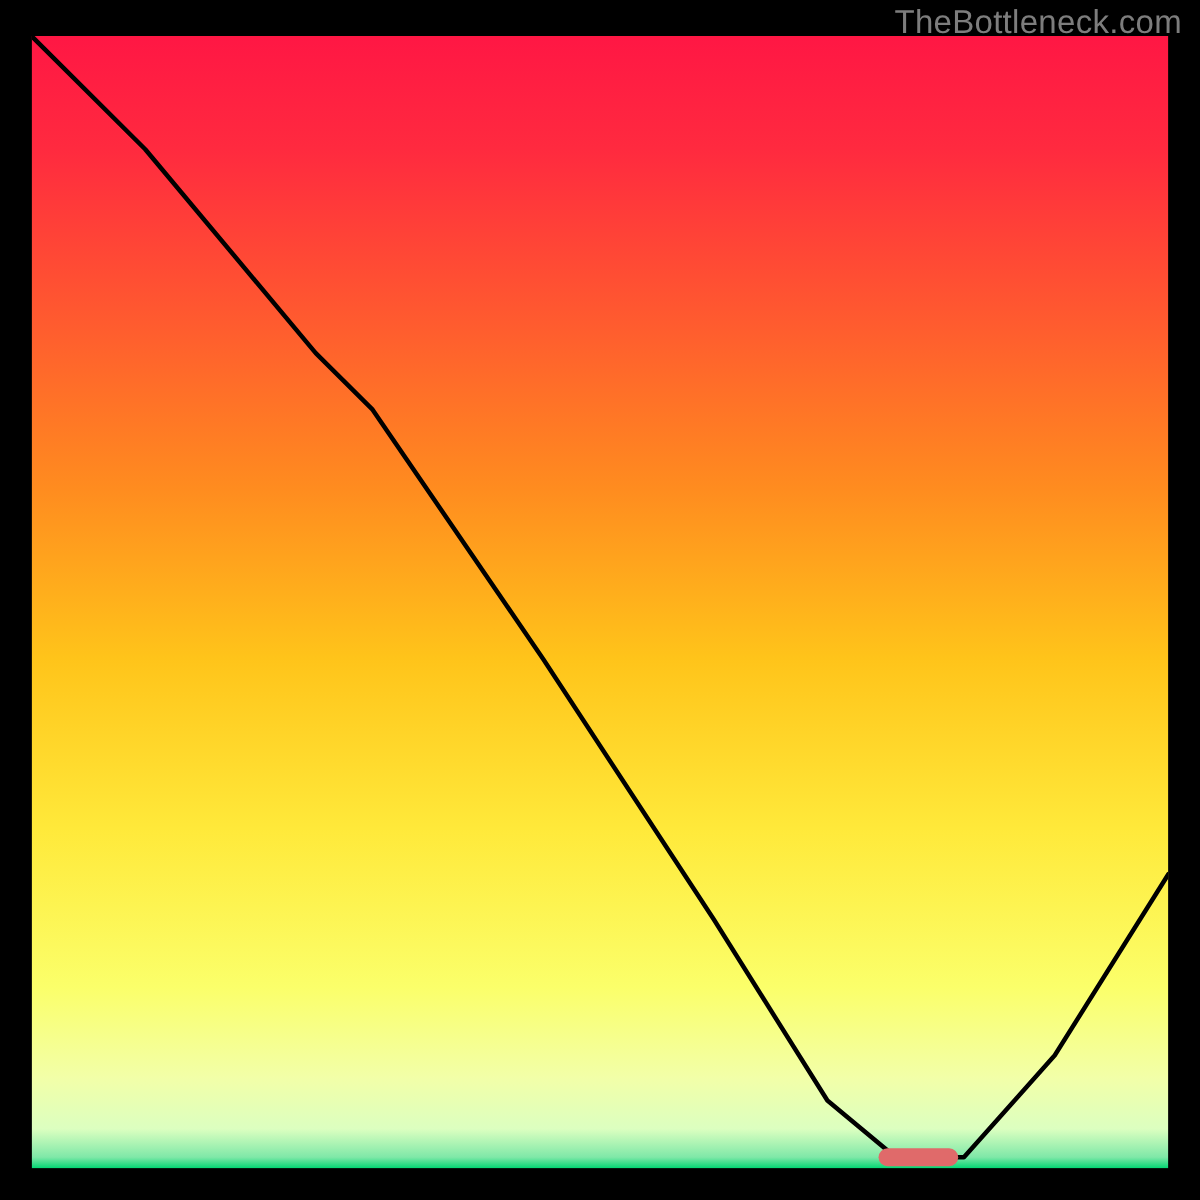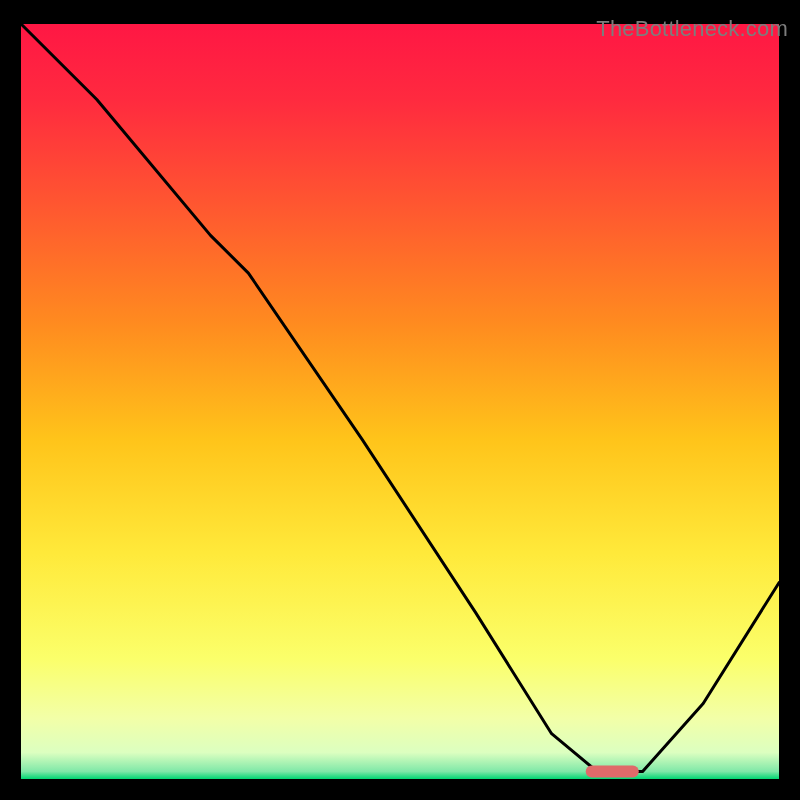--- a/index.html
+++ b/index.html
@@ -12,21 +12,21 @@
     overflow: hidden;
   }
   .frame {
     position: relative;
     width: 800px;
     height: 800px;
     background: #000;
   }
   .watermark {
     position: absolute;
-    top: 16px;
+    top: 2px;
     right: 12px;
     color: #7d7d7d;
     font-size: 22px;
     font-weight: 500;
     letter-spacing: 0.2px;
     z-index: 5;
   }
   .plot-area {
     position: absolute;
     left: 21px;

